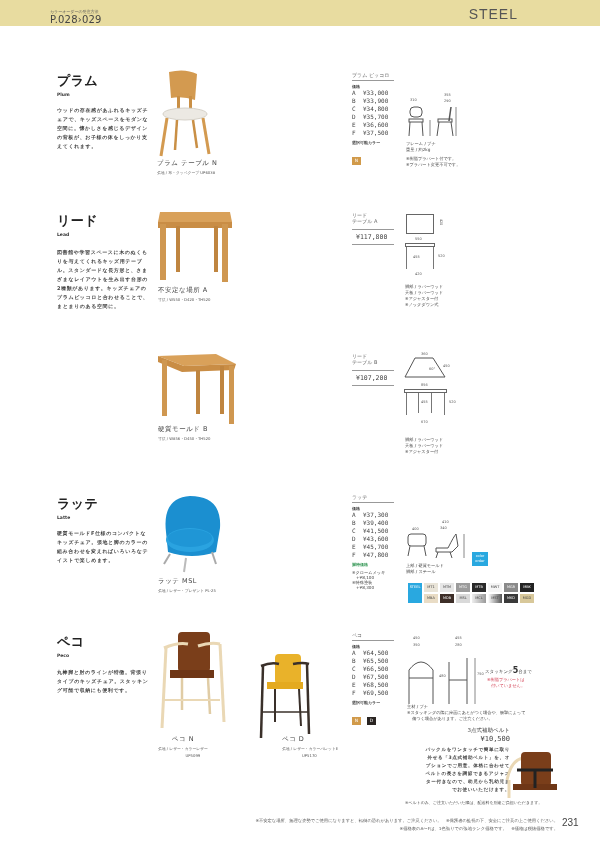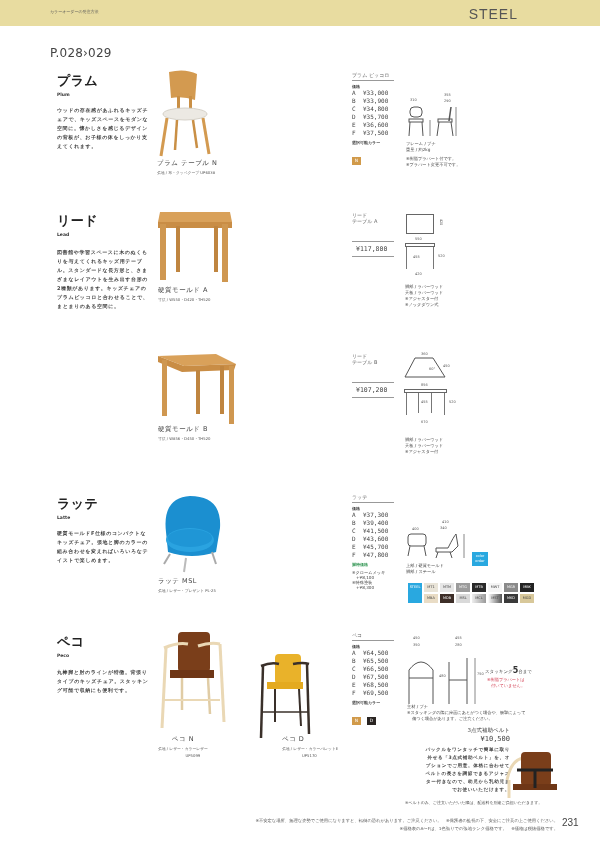--- a/index.html
+++ b/index.html
@@ -1,39 +1,39 @@
 <!DOCTYPE html>
 <html><head>
 <meta charset="utf-8">
 <style>
   * { box-sizing: border-box; margin: 0; padding: 0; }
   html, body { width: 600px; height: 849px; background: #fff; overflow: hidden; }
   body { font-family: "DejaVu Sans", sans-serif; color: #333; position: relative; }
 
   .header { position: absolute; left: 0; top: 0; width: 600px; height: 26px; background: #e8dca0; }
   .header .sub { position: absolute; left: 50px; top: 9px; font-size: 4px; color: #555; }
-  .header .pages { position: absolute; left: 50px; top: 14px; font-size: 12px; color: #444; letter-spacing: 0.2px; margin-top: 32px; }
+  .header .pages { position: absolute; left: 50px; top: 14px; font-size: 10px; color: #444; letter-spacing: 0.2px; }
   .header .kids { position: absolute; right: 82px; top: 6px; font-size: 14px; color: #555; letter-spacing: 1px; font-family: "Liberation Sans", sans-serif; }
 
   .abs { position: absolute; }
   .title-jp { font-size: 13px; font-weight: bold; color: #222; letter-spacing: 0.5px; }
   .title-en { font-size: 4.5px; font-weight: bold; color: #333; margin-top: 2px; }
   .desc { font-size: 5px; line-height: 9px; color: #444; width: 94px; letter-spacing: 0.6px; font-weight: bold; }
 
   .cap-name { font-size: 6.5px; color: #444; letter-spacing: 0.5px; }
   .cap-sub { font-size: 3.8px; color: #555; margin-top: 2px; }
 
   .spec-head { font-size: 5px; color: #666; border-bottom: 1px solid #999; padding-bottom: 2px; width: 42px; }
   .spec-label { font-size: 4px; color: #444; font-weight: bold; margin-top: 3px; }
   .price-row { display: flex; font-size: 6px; color: #444; line-height: 8px; font-family: "DejaVu Sans Mono", monospace; }
   .price-row .g { width: 11px; }
   .color-label { font-size: 4px; color: #444; font-weight: bold; margin-top: 3px; }
   .chip { display: inline-block; width: 9px; height: 8px; font-size: 4.5px; text-align: center; line-height: 8px; color: #fff; margin-right: 1px; }
   .note { font-size: 4.2px; color: #444; line-height: 6px; }
-  .single-price { font-size: 6.5px; color: #444; border-top: 1px solid #999; border-bottom: 1px solid #999; padding: 3px 4px; width: 42px; margin-top: 17px; font-family: "DejaVu Sans Mono", monospace; }
+  .single-price { font-size: 6.5px; color: #444; border-top: 1px solid #999; border-bottom: 1px solid #999; padding: 3px 4px; width: 42px; margin-top: 5px; font-family: "DejaVu Sans Mono", monospace; }
 
   .dim { font-size: 3.5px; color: #555; }
   .line { position: absolute; background: #777; }
   .box { position: absolute; border: 1px solid #666; }
 
   .swatch { position: absolute; width: 14px; height: 9px; font-size: 3.5px; line-height: 9px; text-align: center; color: #444; }
 
   .footer-note { font-size: 4.3px; color: #555; text-align: right; }
   .page-num { font-size: 10px; color: #444; font-family: "Liberation Sans", sans-serif; }
 </style>
@@ -134,21 +134,21 @@
   <svg width="80" height="72" viewBox="0 0 80 72">
     <polygon points="4,2 74,2 76,12 2,12" fill="#d9a15a"></polygon>
     <rect x="2" y="12" width="74" height="6" fill="#c98d45"></rect>
     <rect x="4" y="14" width="6" height="56" fill="#cf9750"></rect>
     <rect x="66" y="14" width="6" height="58" fill="#cf9750"></rect>
     <rect x="20" y="16" width="4" height="46" fill="#bf8540"></rect>
     <rect x="58" y="16" width="4" height="46" fill="#bf8540"></rect>
   </svg>
 </div>
 <div class="abs" style="left:158px;top:286px;">
-  <div class="cap-name">硬質モールド A</div>
+  <div class="cap-name">不安定な場所 A</div>
   <div class="cap-sub">寸法 / W550・D420・TH520</div>
 </div>
 
 <div class="abs" style="left:352px;top:212px;">
   <div class="note" style="font-size:5px;color:#666;">リード</div>
   <div class="note" style="font-size:5px;color:#666;">テーブル A</div>
   <div class="single-price">¥117,800</div>
 </div>
 <div class="abs" style="left:403px;top:212px;width:45px;height:70px;">
   <div class="box" style="left:3px;top:2px;width:28px;height:20px;"></div>

